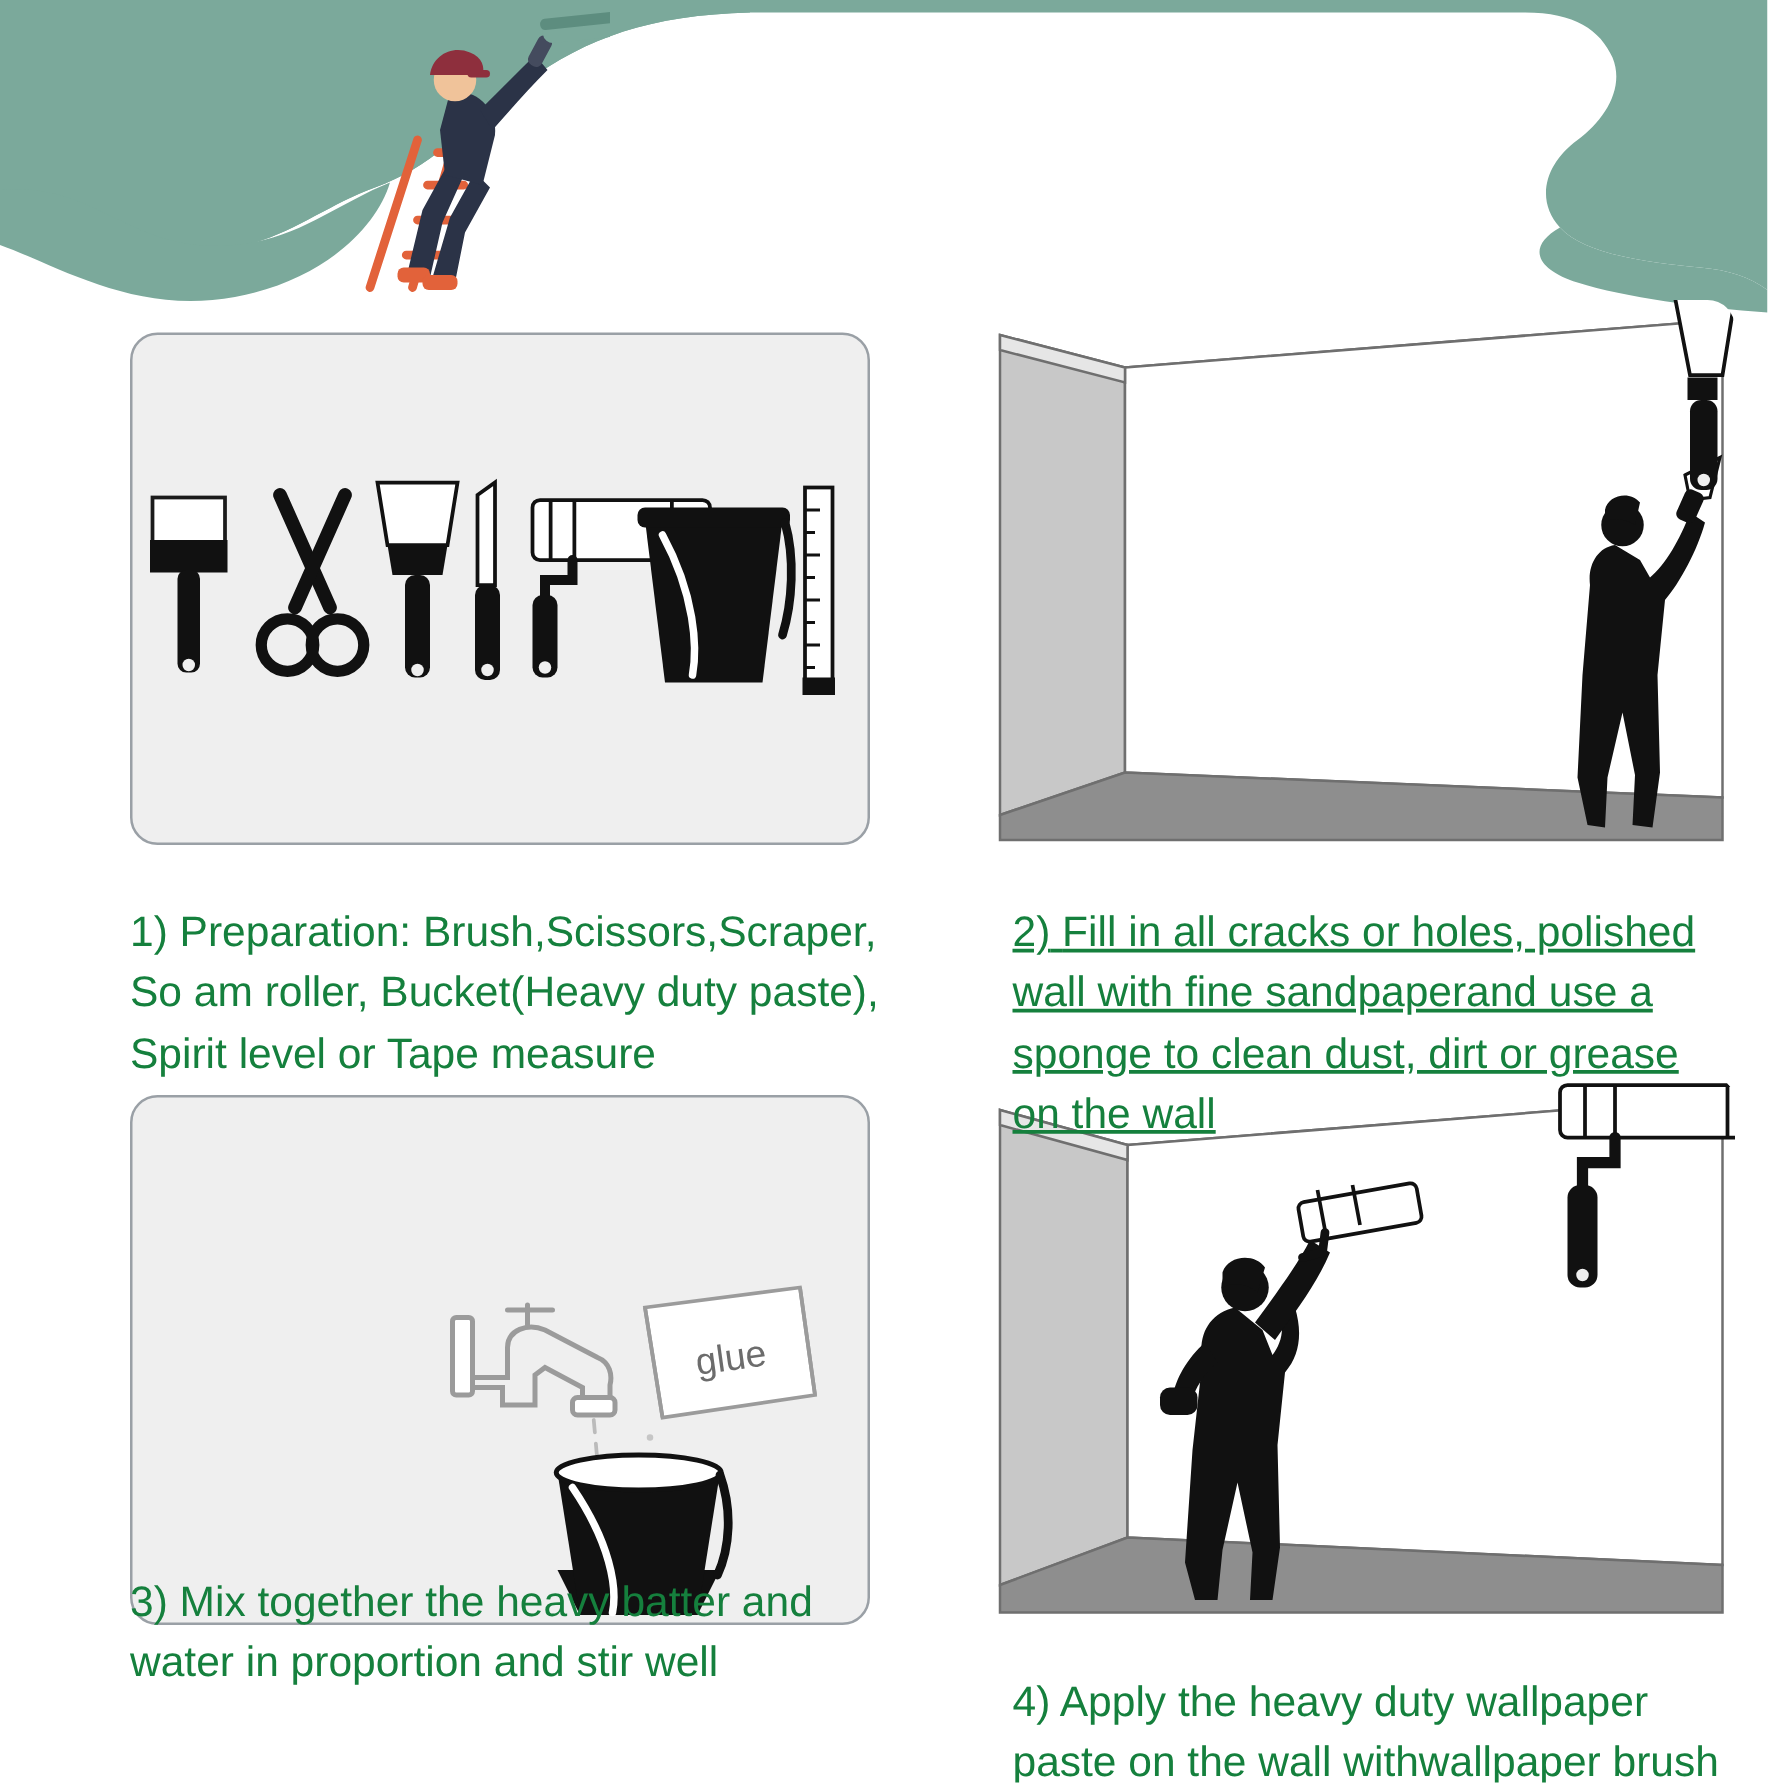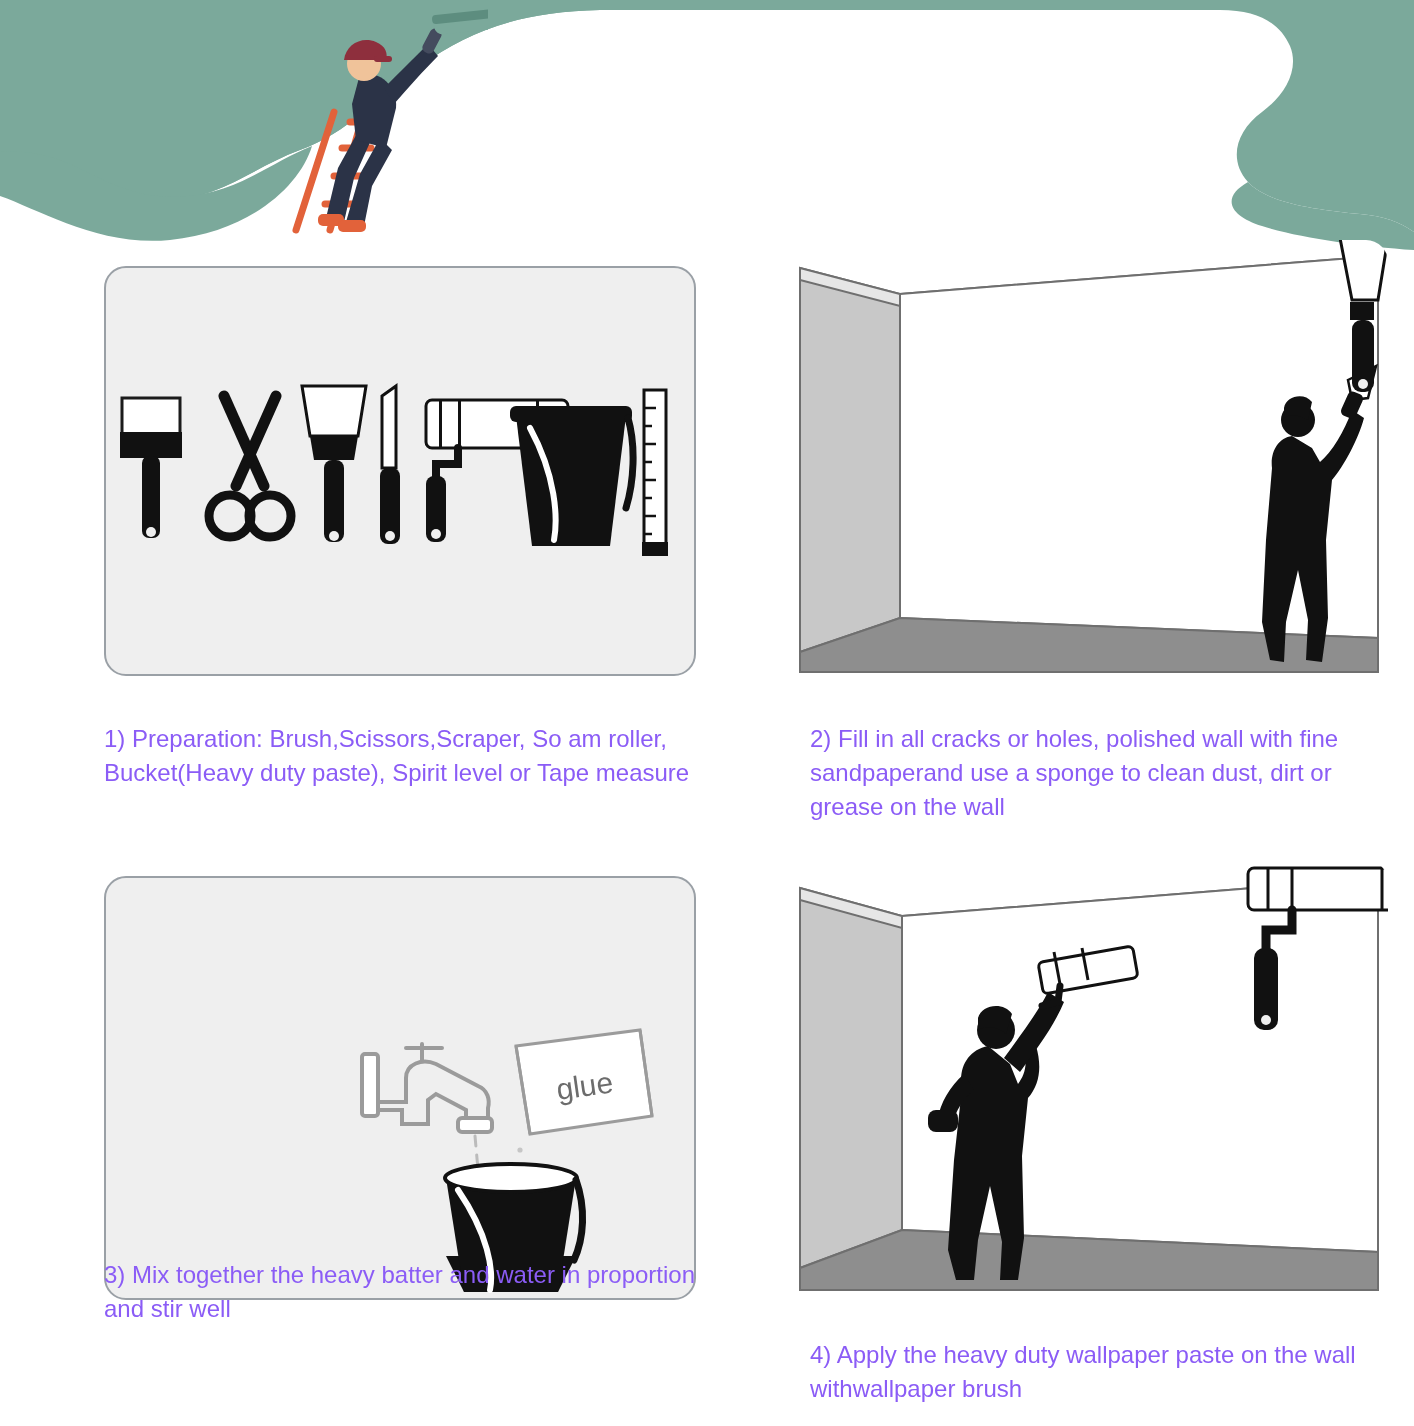--- a/index.html
+++ b/index.html
@@ -55,27 +55,27 @@
     background: #efefef;
     overflow: hidden;
   }
   .panel-1 { left: 104px; top: 266px;  width: 588px; height: 406px; }
   .panel-2 { left: 792px; top: 240px;  width: 596px; height: 440px; background: transparent; border: none; }
   .panel-3 { left: 104px; top: 876px;  width: 588px; height: 420px; }
   .panel-4 { left: 792px; top: 860px;  width: 596px; height: 440px; background: transparent; border: none; }
 
   .caption {
     position: absolute;
-    font-size: 24px;
+    font-size: 34px;
     line-height: 1.42;
-    color: #8b5cf6;
+    color: #15803d;
     font-family: "Liberation Sans", sans-serif;
   }
   .cap-1 { left: 104px; top: 722px;  width: 600px; }
-  .cap-2 { left: 810px; top: 722px;  width: 580px; }
+  .cap-2 { left: 810px; top: 722px;  width: 580px; text-decoration: underline; }
   .cap-3 { left: 104px; top: 1258px; width: 600px; }
   .cap-4 { left: 810px; top: 1338px; width: 580px; }
 
   svg { display: block; }
 </style>
 </head>
 <body>
 
 <div class="header">
   <svg class="header-shape" width="1414" height="262" viewBox="0 0 1414 262">

